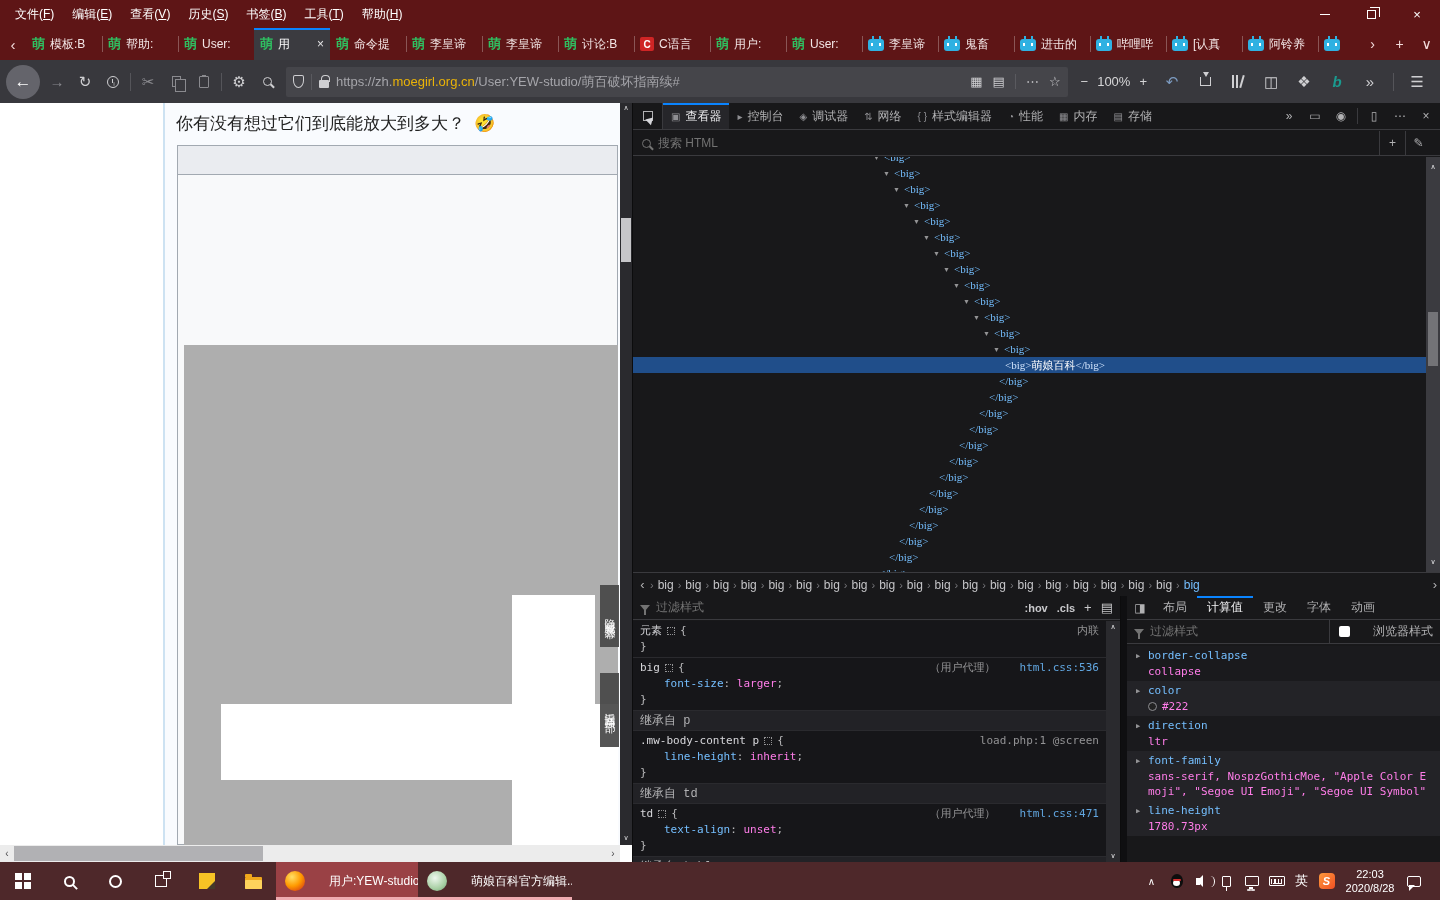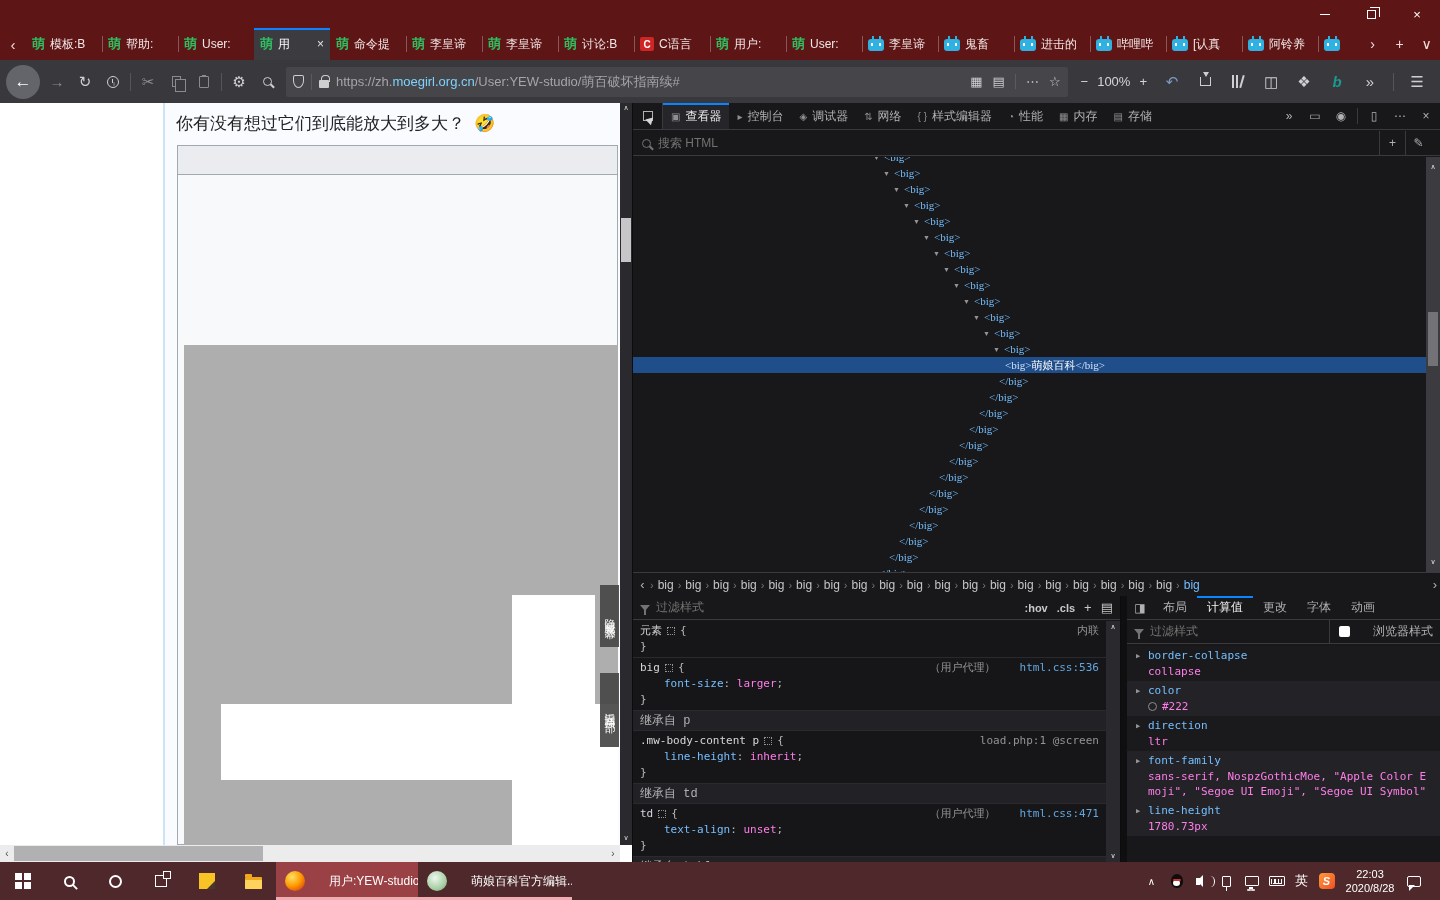--- a/index.html
+++ b/index.html
@@ -49,21 +49,21 @@
   .paste-icon::before{content:"";position:absolute;top:-2px;left:2px;width:4px;height:2px;background:currentColor}
   .mag{width:9px;height:9px;border:1.6px solid currentColor;border-radius:50%;position:relative;display:inline-block}
   .mag::after{content:"";position:absolute;width:5px;height:1.6px;background:currentColor;transform:rotate(45deg);right:-4px;bottom:-2px}
   .urlbar{flex:1;height:30px;background:#45454a;border-radius:2px;display:flex;align-items:center;padding:0 7px;margin:0 5px;font-size:13px;min-width:0}
   .shield-icon{display:inline-block;width:11px;height:13px;border:1.5px solid #cfcfd2;border-radius:2px 2px 50% 50%/2px 2px 58% 58%;flex:none}
   .urlsep{width:1px;height:16px;background:#5a5a5f;margin:0 7px;flex:none}
   .lock-icon{position:relative;display:inline-block;width:10px;height:8px;background:#cfcfd2;border-radius:1px;margin-top:4px;flex:none}
   .lock-icon::before{content:"";position:absolute;top:-5px;left:1.5px;width:7px;height:6px;border:1.5px solid #cfcfd2;border-bottom:none;border-radius:4px 4px 0 0}
   .url-text{margin-left:7px;white-space:nowrap;overflow:hidden;flex:1;min-width:0}
   .url-scheme,.url-path{color:#a5a5aa}
-  .url-domain{color:#7dd3fc}
+  .url-domain{color:#eab308}
   .url-right{display:flex;align-items:center;gap:10px;flex:none;margin-left:6px}
   .url-right .pa{border-left:1px solid #5a5a5f;padding-left:10px}
   .zoomgrp{display:flex;align-items:center;gap:9px;padding:0 8px;font-size:13px;color:#d6d6d8;flex:none}
   .nav-right{display:flex;align-items:center;gap:7px;padding:0 4px;flex:none}
   .nav-right .nav-btn{width:26px}
   .undo-col{color:#7d9cc2}
   .bing-col{color:#1a9a8f;font-weight:bold;font-style:italic;font-size:15px}
   .sendtab-icon{position:relative;width:11px;height:9px;border:1.3px solid currentColor;border-top:none;display:inline-block}
   .sendtab-icon::before{content:"";position:absolute;top:-5px;left:2.5px;border:3px solid transparent;border-top:5px solid currentColor}
   .lib-icon{display:inline-block;width:14px;height:13px;position:relative}
@@ -221,20 +221,29 @@
   .bubble{width:14px;height:11px;border:1.5px solid #fff;border-radius:2px;position:relative}
   .bubble::after{content:"";position:absolute;left:1px;bottom:-5px;border:3px solid transparent;border-top:3px solid #fff;border-left:3px solid #fff}
   .tray-pad{width:14px}
 </style>
 </head>
 <body>
 
 <div class="screen">
 
   <div class="titlebar">
+    <div class="menus" id="menus">
+        <span class="menu-item">文件(<u>F</u>)</span>
+        <span class="menu-item">编辑(<u>E</u>)</span>
+        <span class="menu-item">查看(<u>V</u>)</span>
+        <span class="menu-item">历史(<u>S</u>)</span>
+        <span class="menu-item">书签(<u>B</u>)</span>
+        <span class="menu-item">工具(<u>T</u>)</span>
+        <span class="menu-item">帮助(<u>H</u>)</span>
+      </div>
     <div class="win-controls">
       <div class="win-btn">
           <span class="min-glyph"></span>
         </div>
       <div class="win-btn">
           <span class="restore-glyph"></span>
         </div>
       <div class="win-btn">
           <span>×</span>
         </div>

